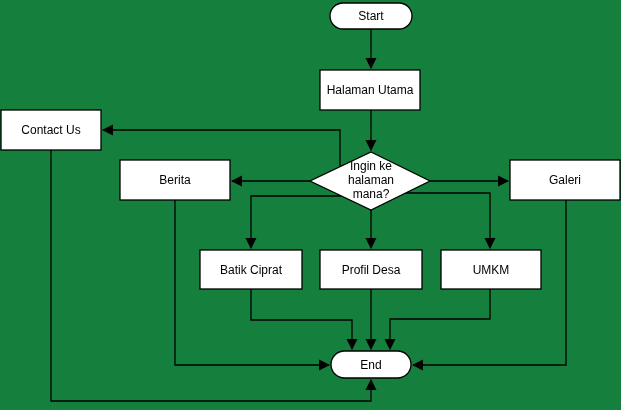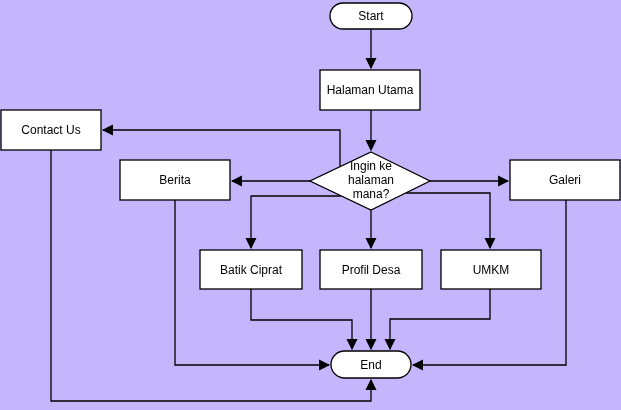--- a/index.html
+++ b/index.html
@@ -8,21 +8,21 @@
     background: #ffffff;
     width: 621px;
     height: 410px;
     overflow: hidden;
     font-family: "Liberation Sans", sans-serif;
   }
   #canvas {
     position: relative;
     width: 621px;
     height: 410px;
-    background: #c4b5fd;
+    background: #15803d;
   }
   svg { display: block; }
   .shape {
     fill: #ffffff;
     stroke: #000000;
     stroke-width: 1.3;
   }
   .edge {
     fill: none;
     stroke: #000000;

